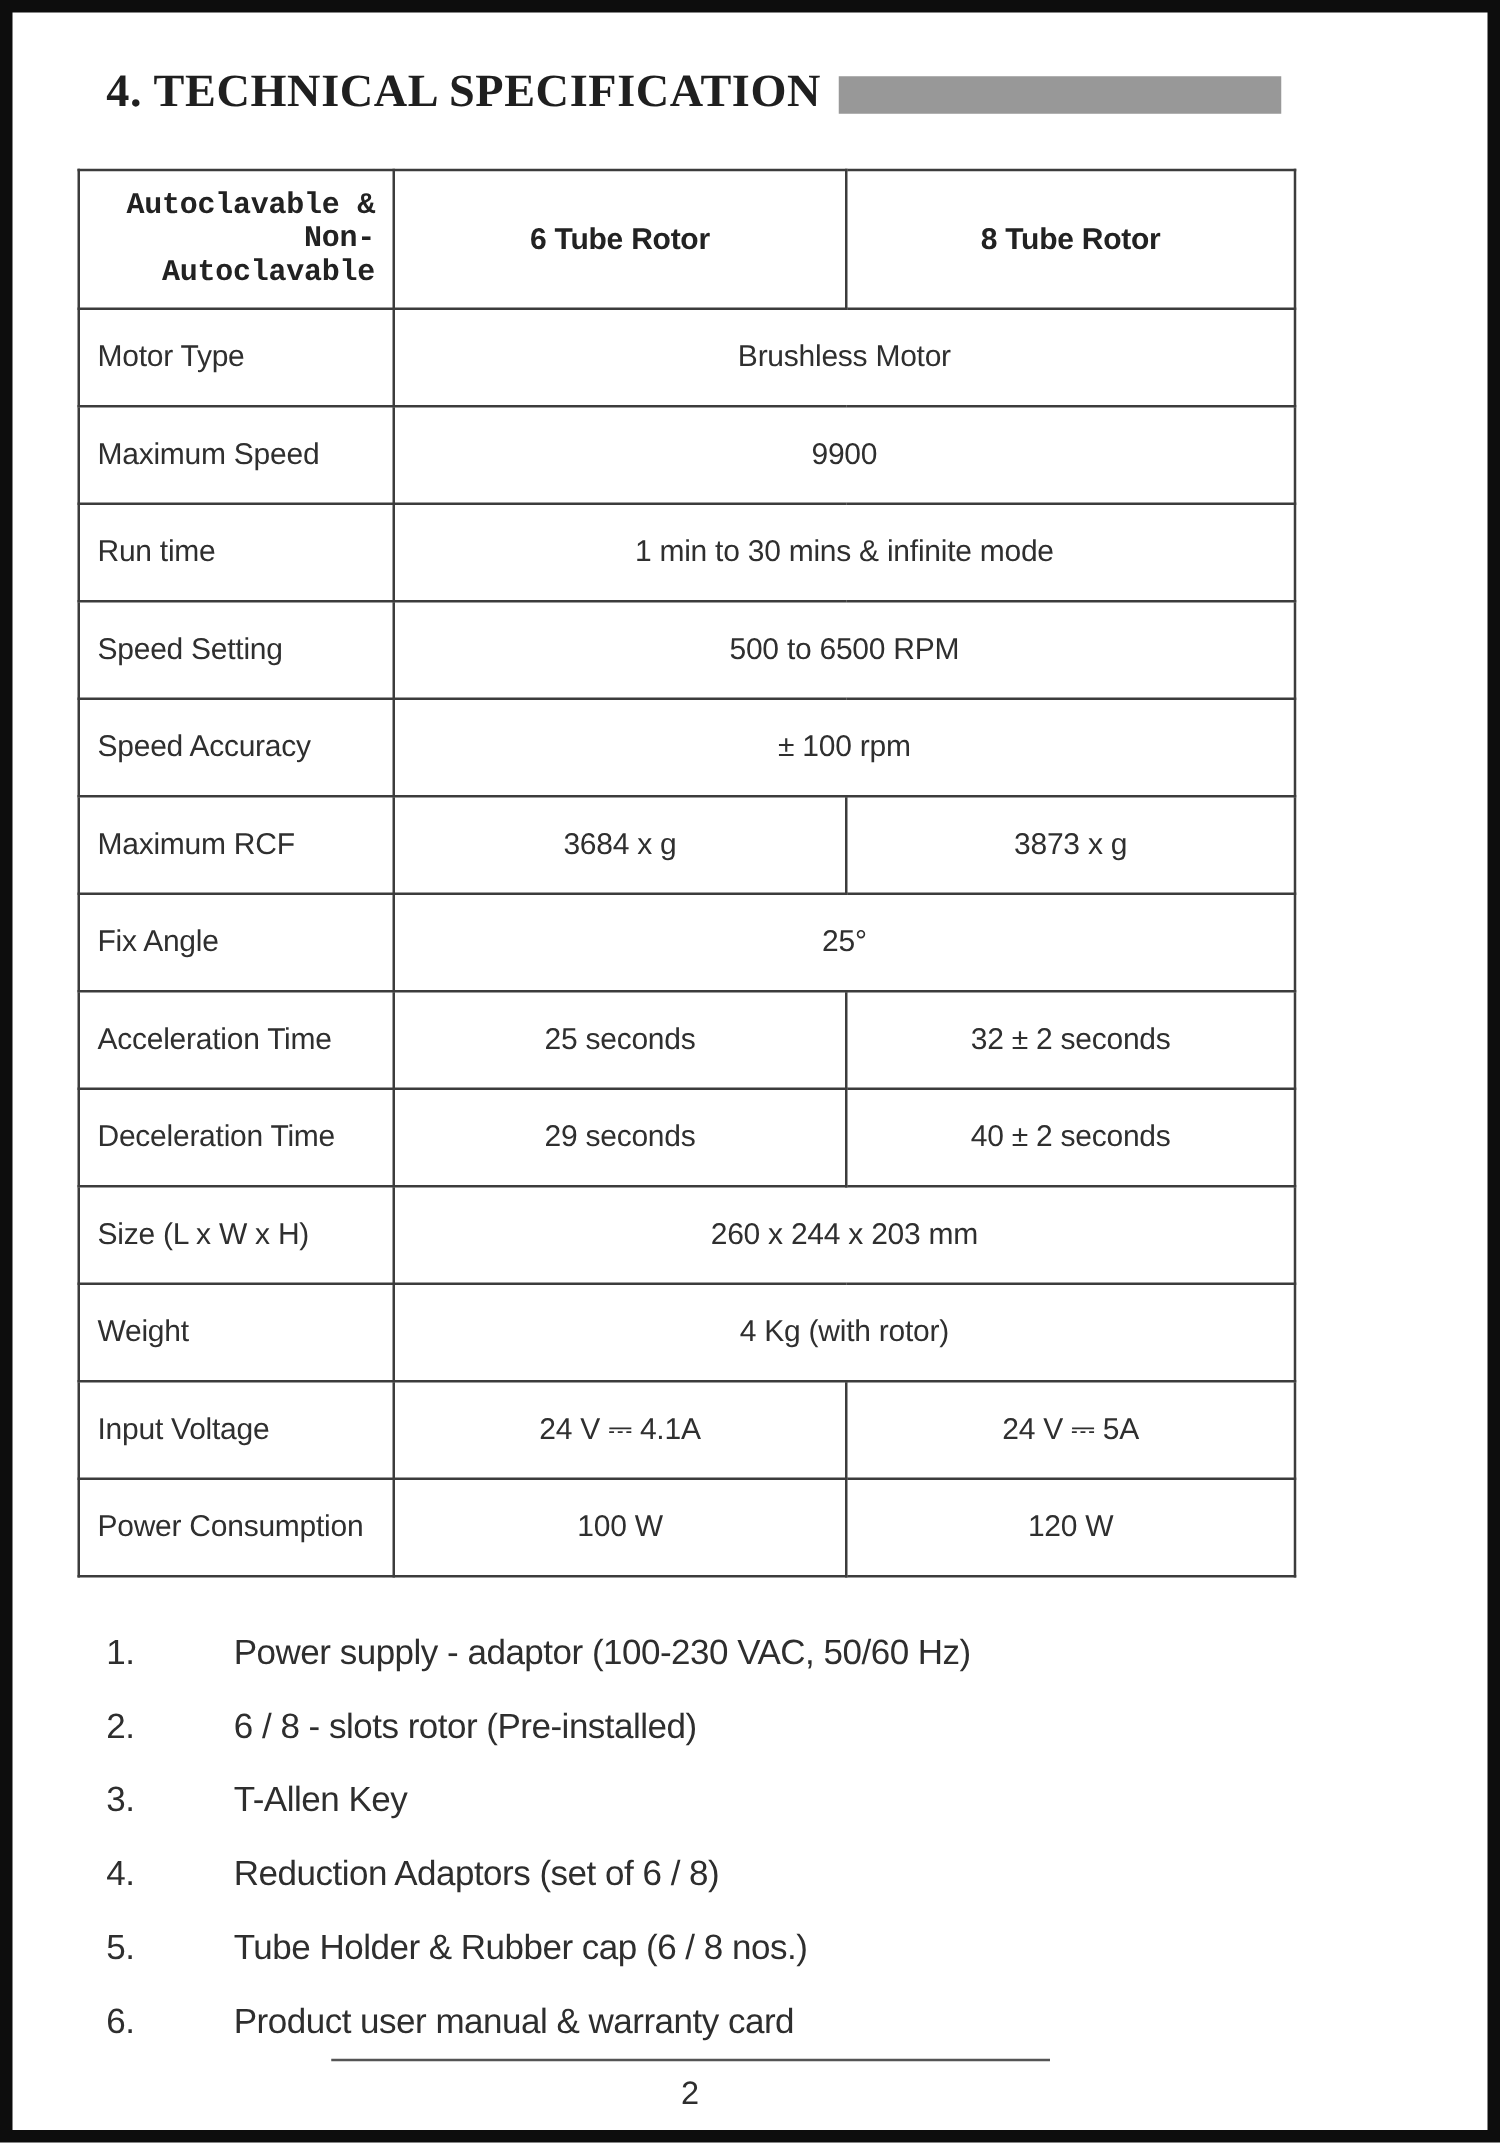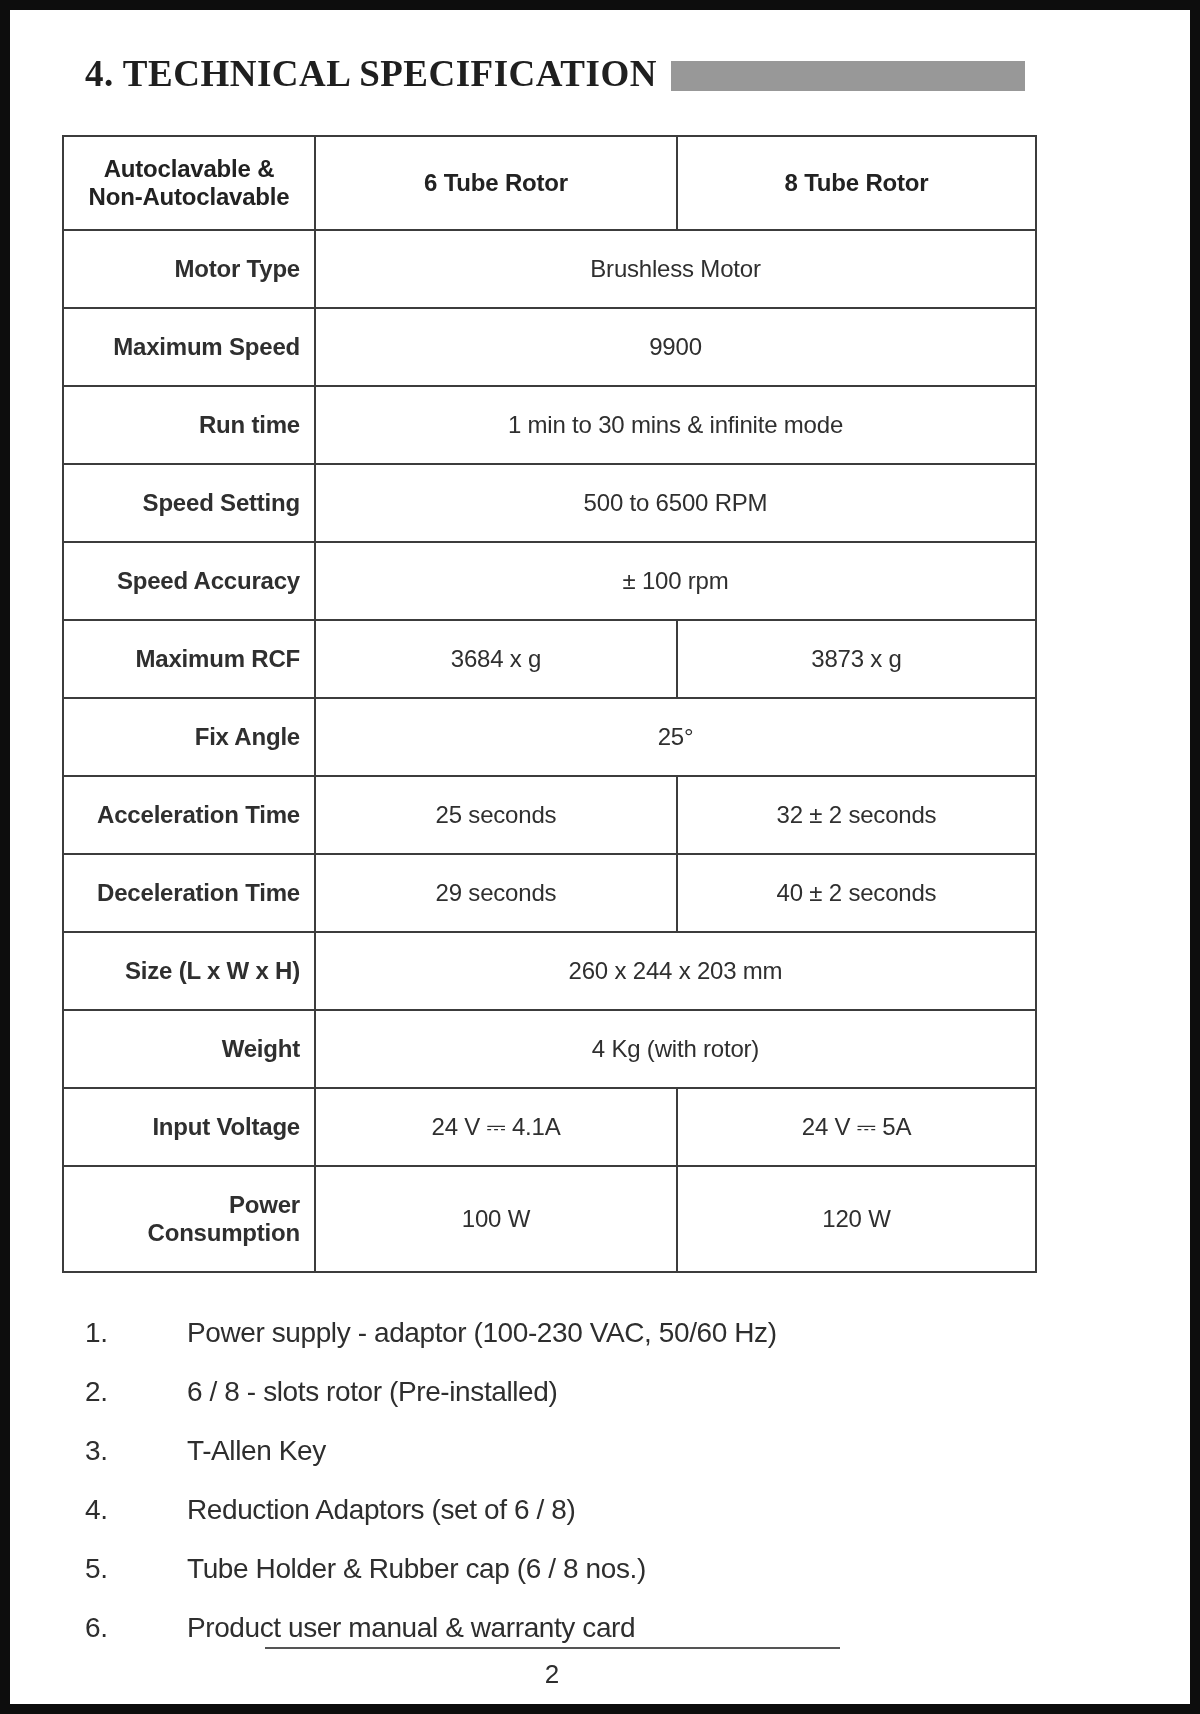--- a/index.html
+++ b/index.html
@@ -68,27 +68,26 @@
     color: #2f2f2f;
     vertical-align: middle;
     letter-spacing: -0.2px;
   }
   table.spec th {
     font-weight: bold;
     color: #222;
     padding: 14px 14px;
     height: 94px;
   }
-  table.spec th.corner { text-align: center; }
+  table.spec th.corner { text-align: right; font-family: Liberation Mono, monospace; }
   table.spec th.rotor { text-align: center; }
   table.spec td.label {
-    text-align: right;
+    text-align: left;
     padding: 24px 14px;
     height: 47px;
-    font-weight: bold;
   }
   table.spec td.val {
     text-align: center;
     padding: 10px 8px;
   }
   .acc-list {
     margin: 44px 0 0 23px;
     list-style: none;
   }
   .acc-item {

